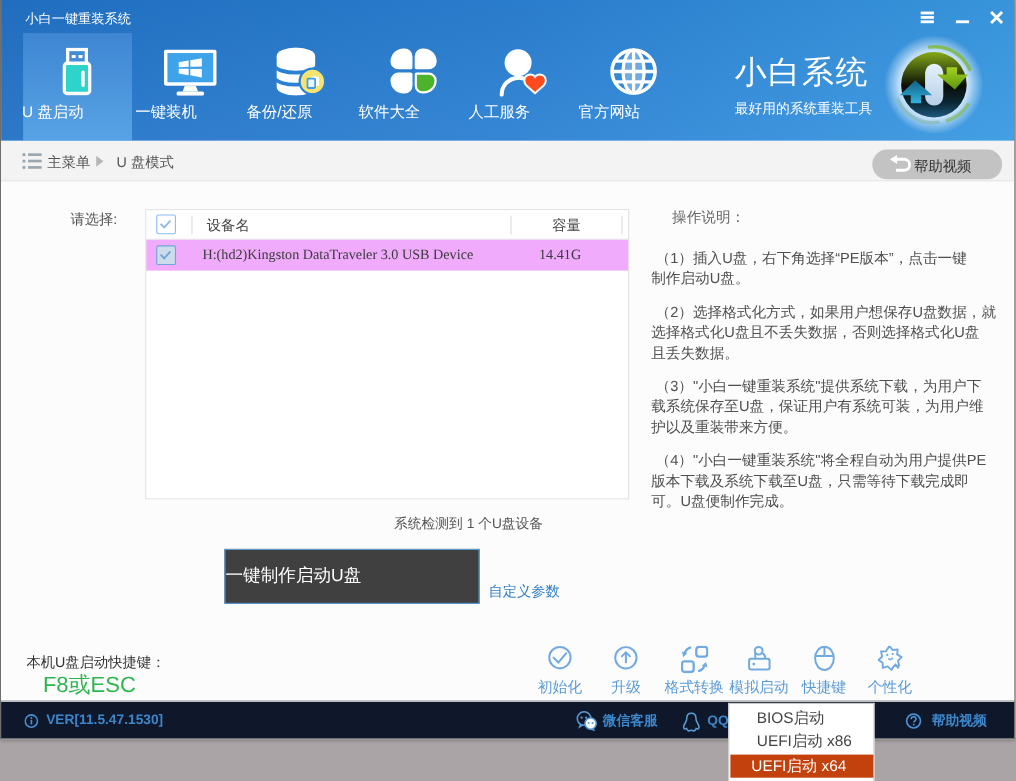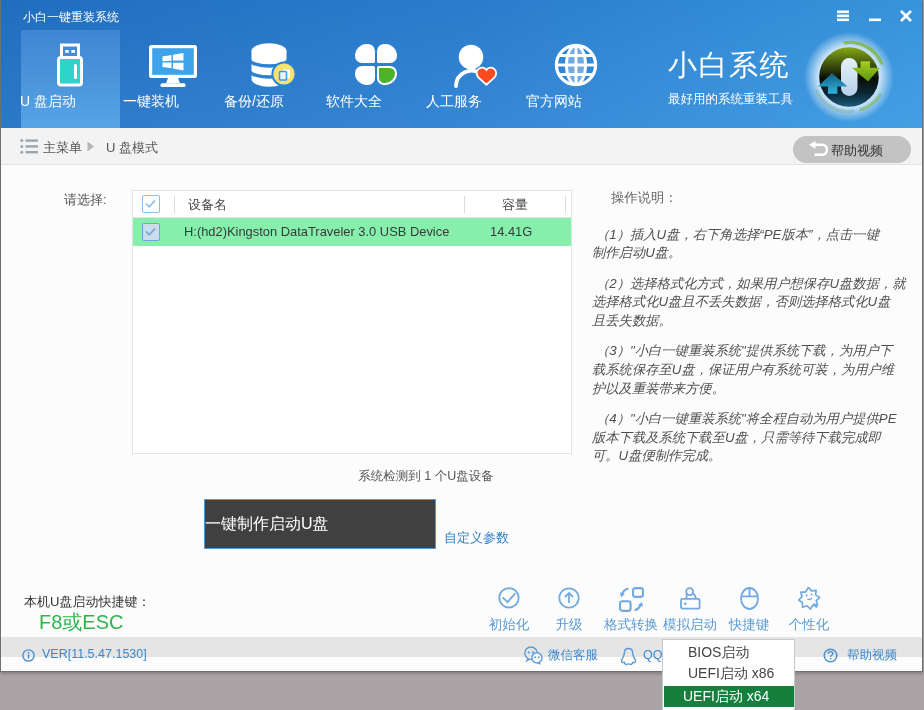--- a/index.html
+++ b/index.html
@@ -15,40 +15,40 @@
 .navitem svg { position:absolute; left:50%; transform:translateX(-50%); }
 .logo-cn { position:absolute; left:667px; top:46px; color:#fff; font-size:29px; letter-spacing:1.5px; font-weight:200; }
 .logo-sub { position:absolute; left:667px; top:91px; color:#fff; font-size:12.5px; }
 .crumb { position:absolute; left:1px; top:128px; width:921px; height:37px; background:#f3f3f3; border-bottom:1px solid #e2e2e2; }
 .crumb-txt { position:absolute; top:11px; font-size:13px; color:#555; }
 .backbtn { position:absolute; left:792px; top:8px; width:118px; height:27px; background:#c3c3c3; border-radius:14px; color:#333; font-size:13px; }
 .backbtn span { position:absolute; left:38px; top:6px; }
 .content { position:absolute; left:1px; top:165px; width:921px; height:472px; background:#fcfcfc; }
 .tbl { position:absolute; left:131px; top:25px; width:440px; height:264px; border:1px solid #e3e3e3; background:#fff; }
 .thead { position:absolute; left:0; top:0; width:438px; height:27px; border-bottom:1px solid #e6e6e6; }
-.trow { position:absolute; left:0; top:27px; width:438px; height:28px; background:#86efac; }
+.trow { position:absolute; left:0; top:27px; width:438px; height:28px; background:#f0abfc;font-family:Liberation Serif, serif; }
 .cb { position:absolute; width:18px; height:18px; border-radius:2px; }
 .vsep { position:absolute; width:1px; background:#dcdcdc; }
 .note { position:absolute; top:303px; left:275px; width:300px; text-align:center; font-size:12.5px; color:#555; }
 .mkbtn { position:absolute; left:203px; top:334px; width:232px; height:50px; background:#404040; border:1px solid #5a99cf; color:#fff; font-size:16px; line-height:48px; }
 .custom { position:absolute; left:443px; top:364px; font-size:13px; color:#2e7fc4; }
 .ops { position:absolute; left:591px; top:26px; width:322px; font-size:13.3px; color:#4f4f4f; line-height:18.7px; }
 .ops .hd { color:#666; margin-left:19px; margin-bottom:16px; position:relative; top:-2px; }
-.ops p { margin-bottom:11.5px; white-space:nowrap; text-indent:4px;font-style:italic; }
+.ops p { margin-bottom:11.5px; white-space:nowrap; text-indent:4px; }
 .hotkey-l { position:absolute; left:23px; top:428px; font-size:13px; color:#333; }
 .hotkey-v { position:absolute; left:38px; top:444px; font-size:20px; color:#2eb64e; }
 .toolrow { position:absolute; left:482px; top:417px; width:412px; height:50px; }
 .tool .lb { position:absolute; top:33.5px; width:100%; text-align:center; }
 .tool { position:absolute; top:0; width:76px; height:50px; text-align:center; color:#5b9bd5; font-size:13.5px; }
 .tool svg { display:block; margin-left:auto; margin-right:auto; }
-.statusbar { position:absolute; left:1px; top:637px; width:921px; height:20px; background:#e5e5e5; border-top:1px solid #e4e4e4; }
+.statusbar { position:absolute; left:1px; top:637px; width:921px; height:34px; background:#0f172a; border-top:1px solid #e4e4e4;font-weight:bold; }
 .sb-item { position:absolute; top:9px; font-size:12.5px; color:#3c87cc; }
 .menu { position:absolute; left:662px; top:639px; width:133px; height:71px; background:#fff; border:1px solid #c9c9c9; border-bottom:none; z-index:30; }
 .mi { position:absolute; left:1px; width:130px; height:21px; line-height:21px; padding-left:24px; font-size:14px; color:#444; }
-.mi.sel { background:#15803d; color:#fff;padding-left:19px; }
+.mi.sel { background:#c2410c; color:#fff;padding-left:19px; }
 </style>
 </head>
 <body>
 <div class="win"></div>
 <div class="header">
   <div class="title">小白一键重装系统</div>
 
   <svg class="winbtn" style="left:835px;" width="14" height="30" viewBox="0 0 14 30">
       <g fill="#fff">
         <rect x="1" y="10.5" width="12" height="2.6"></rect>

